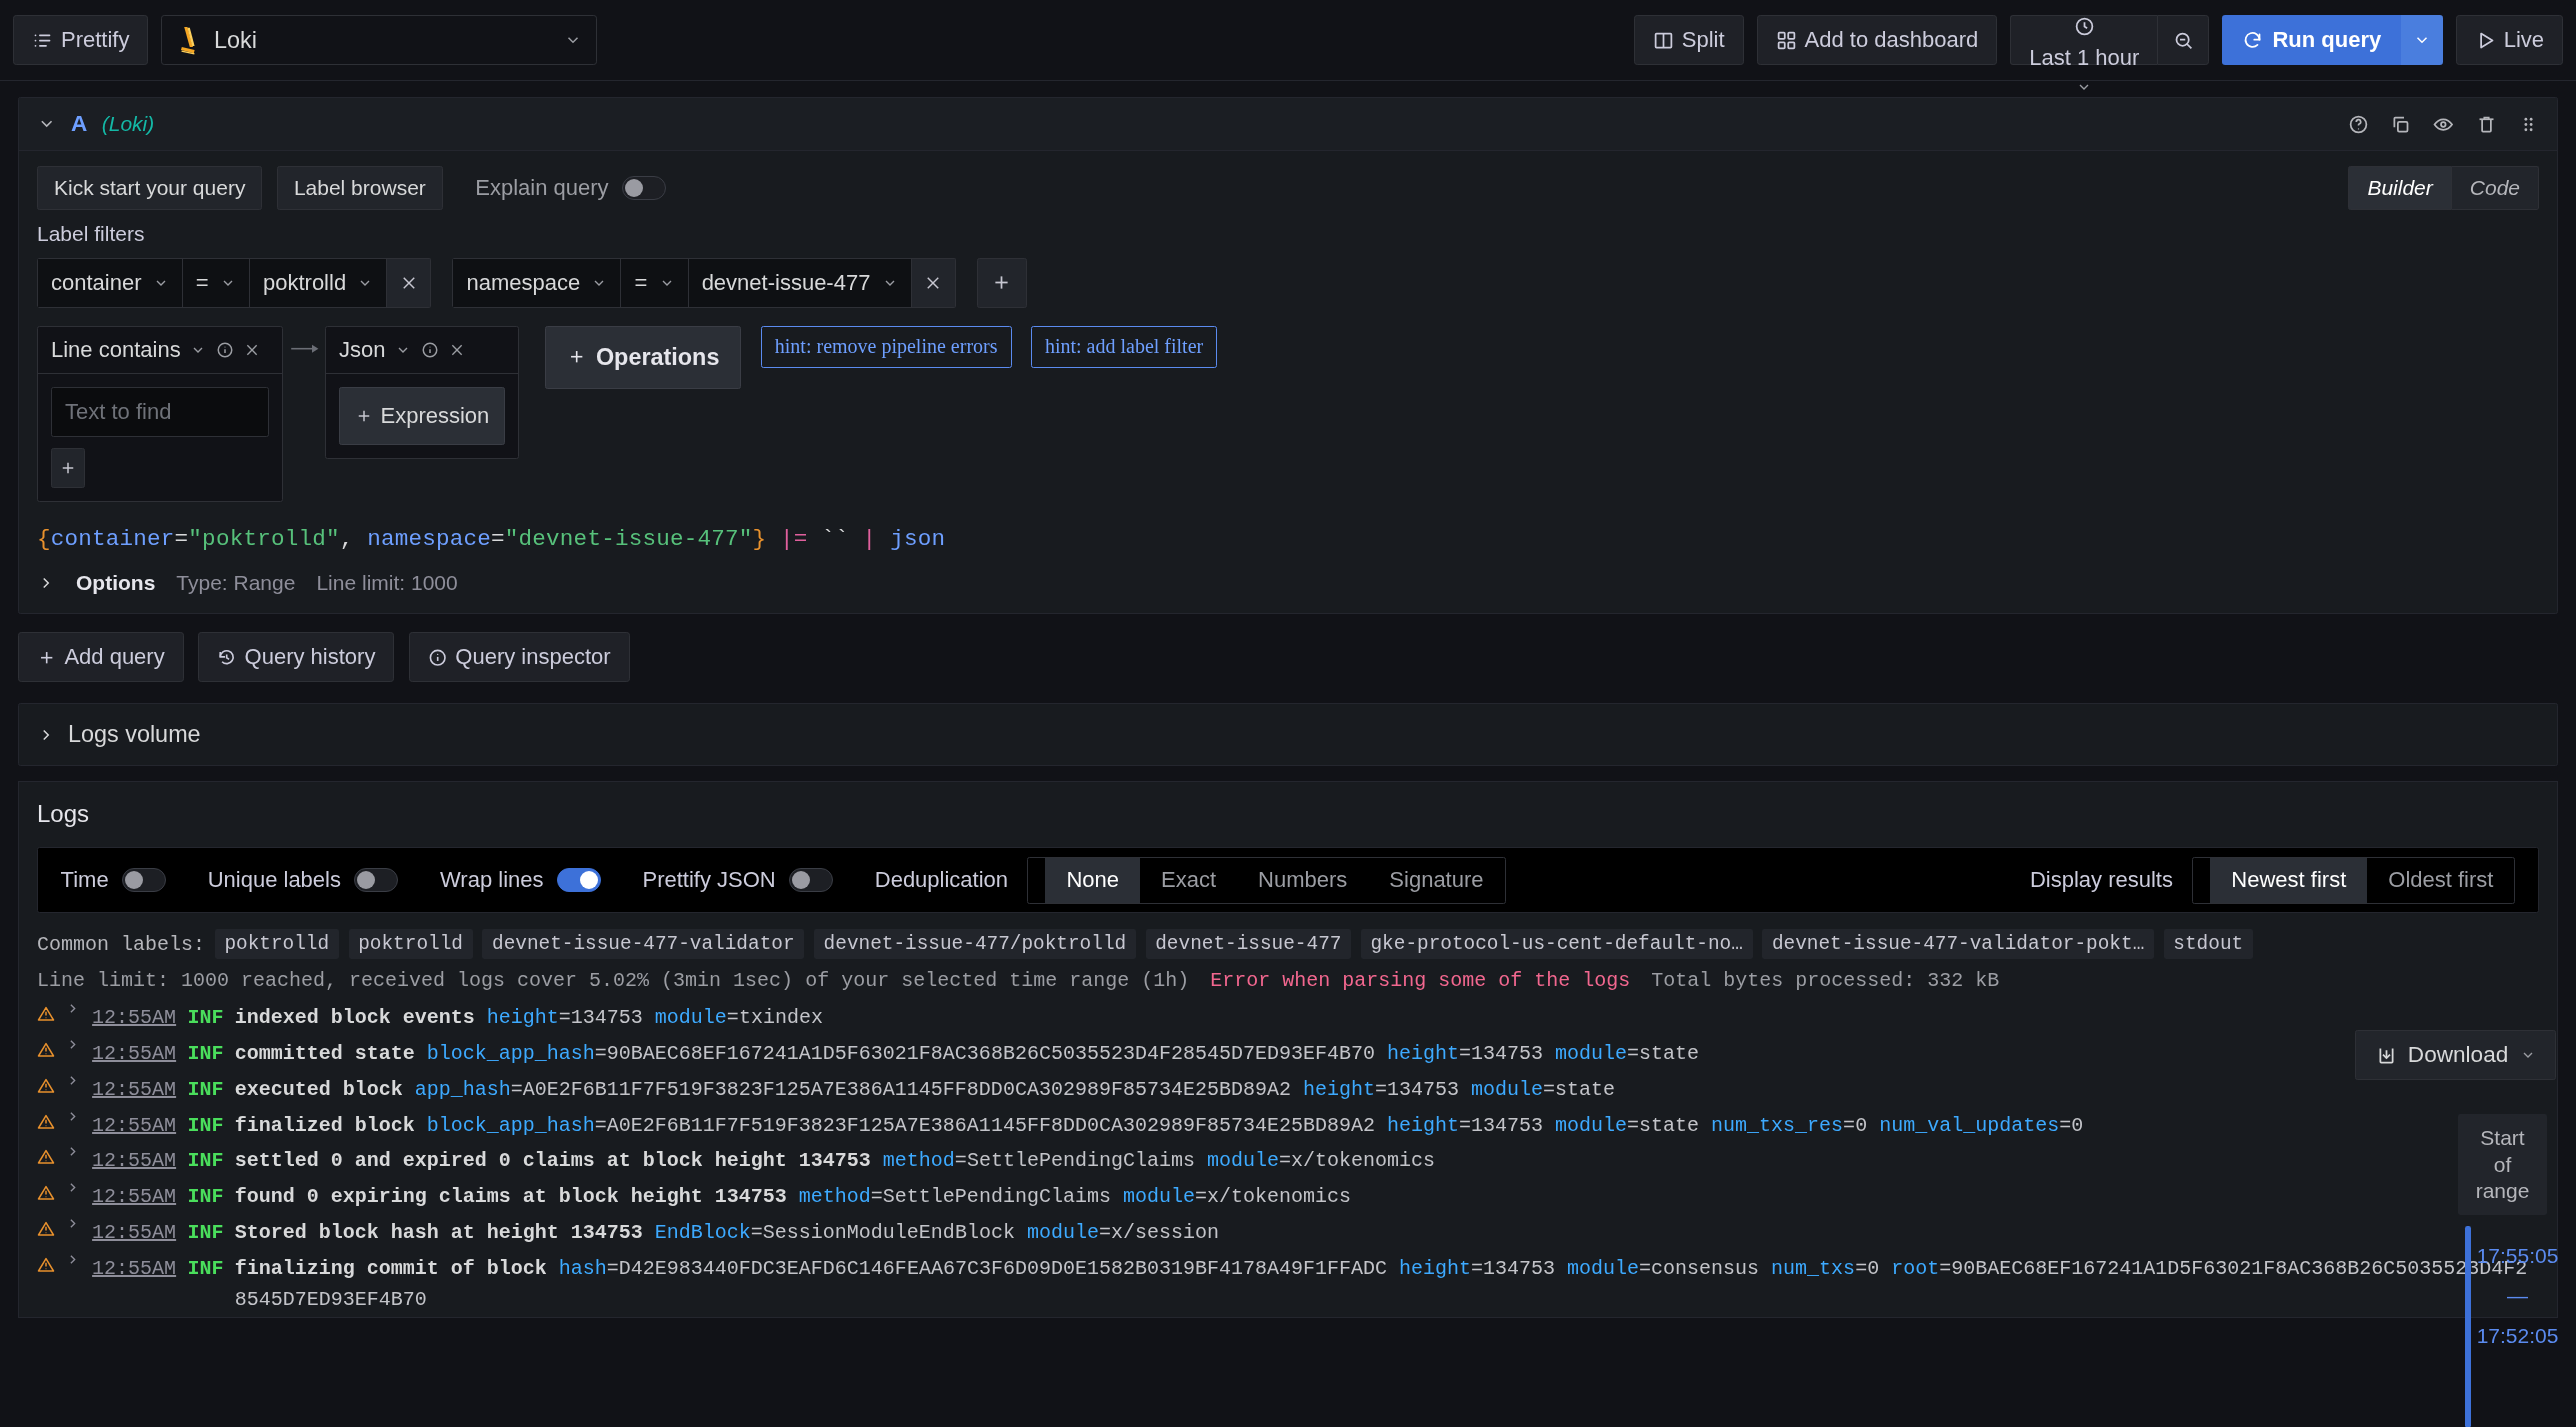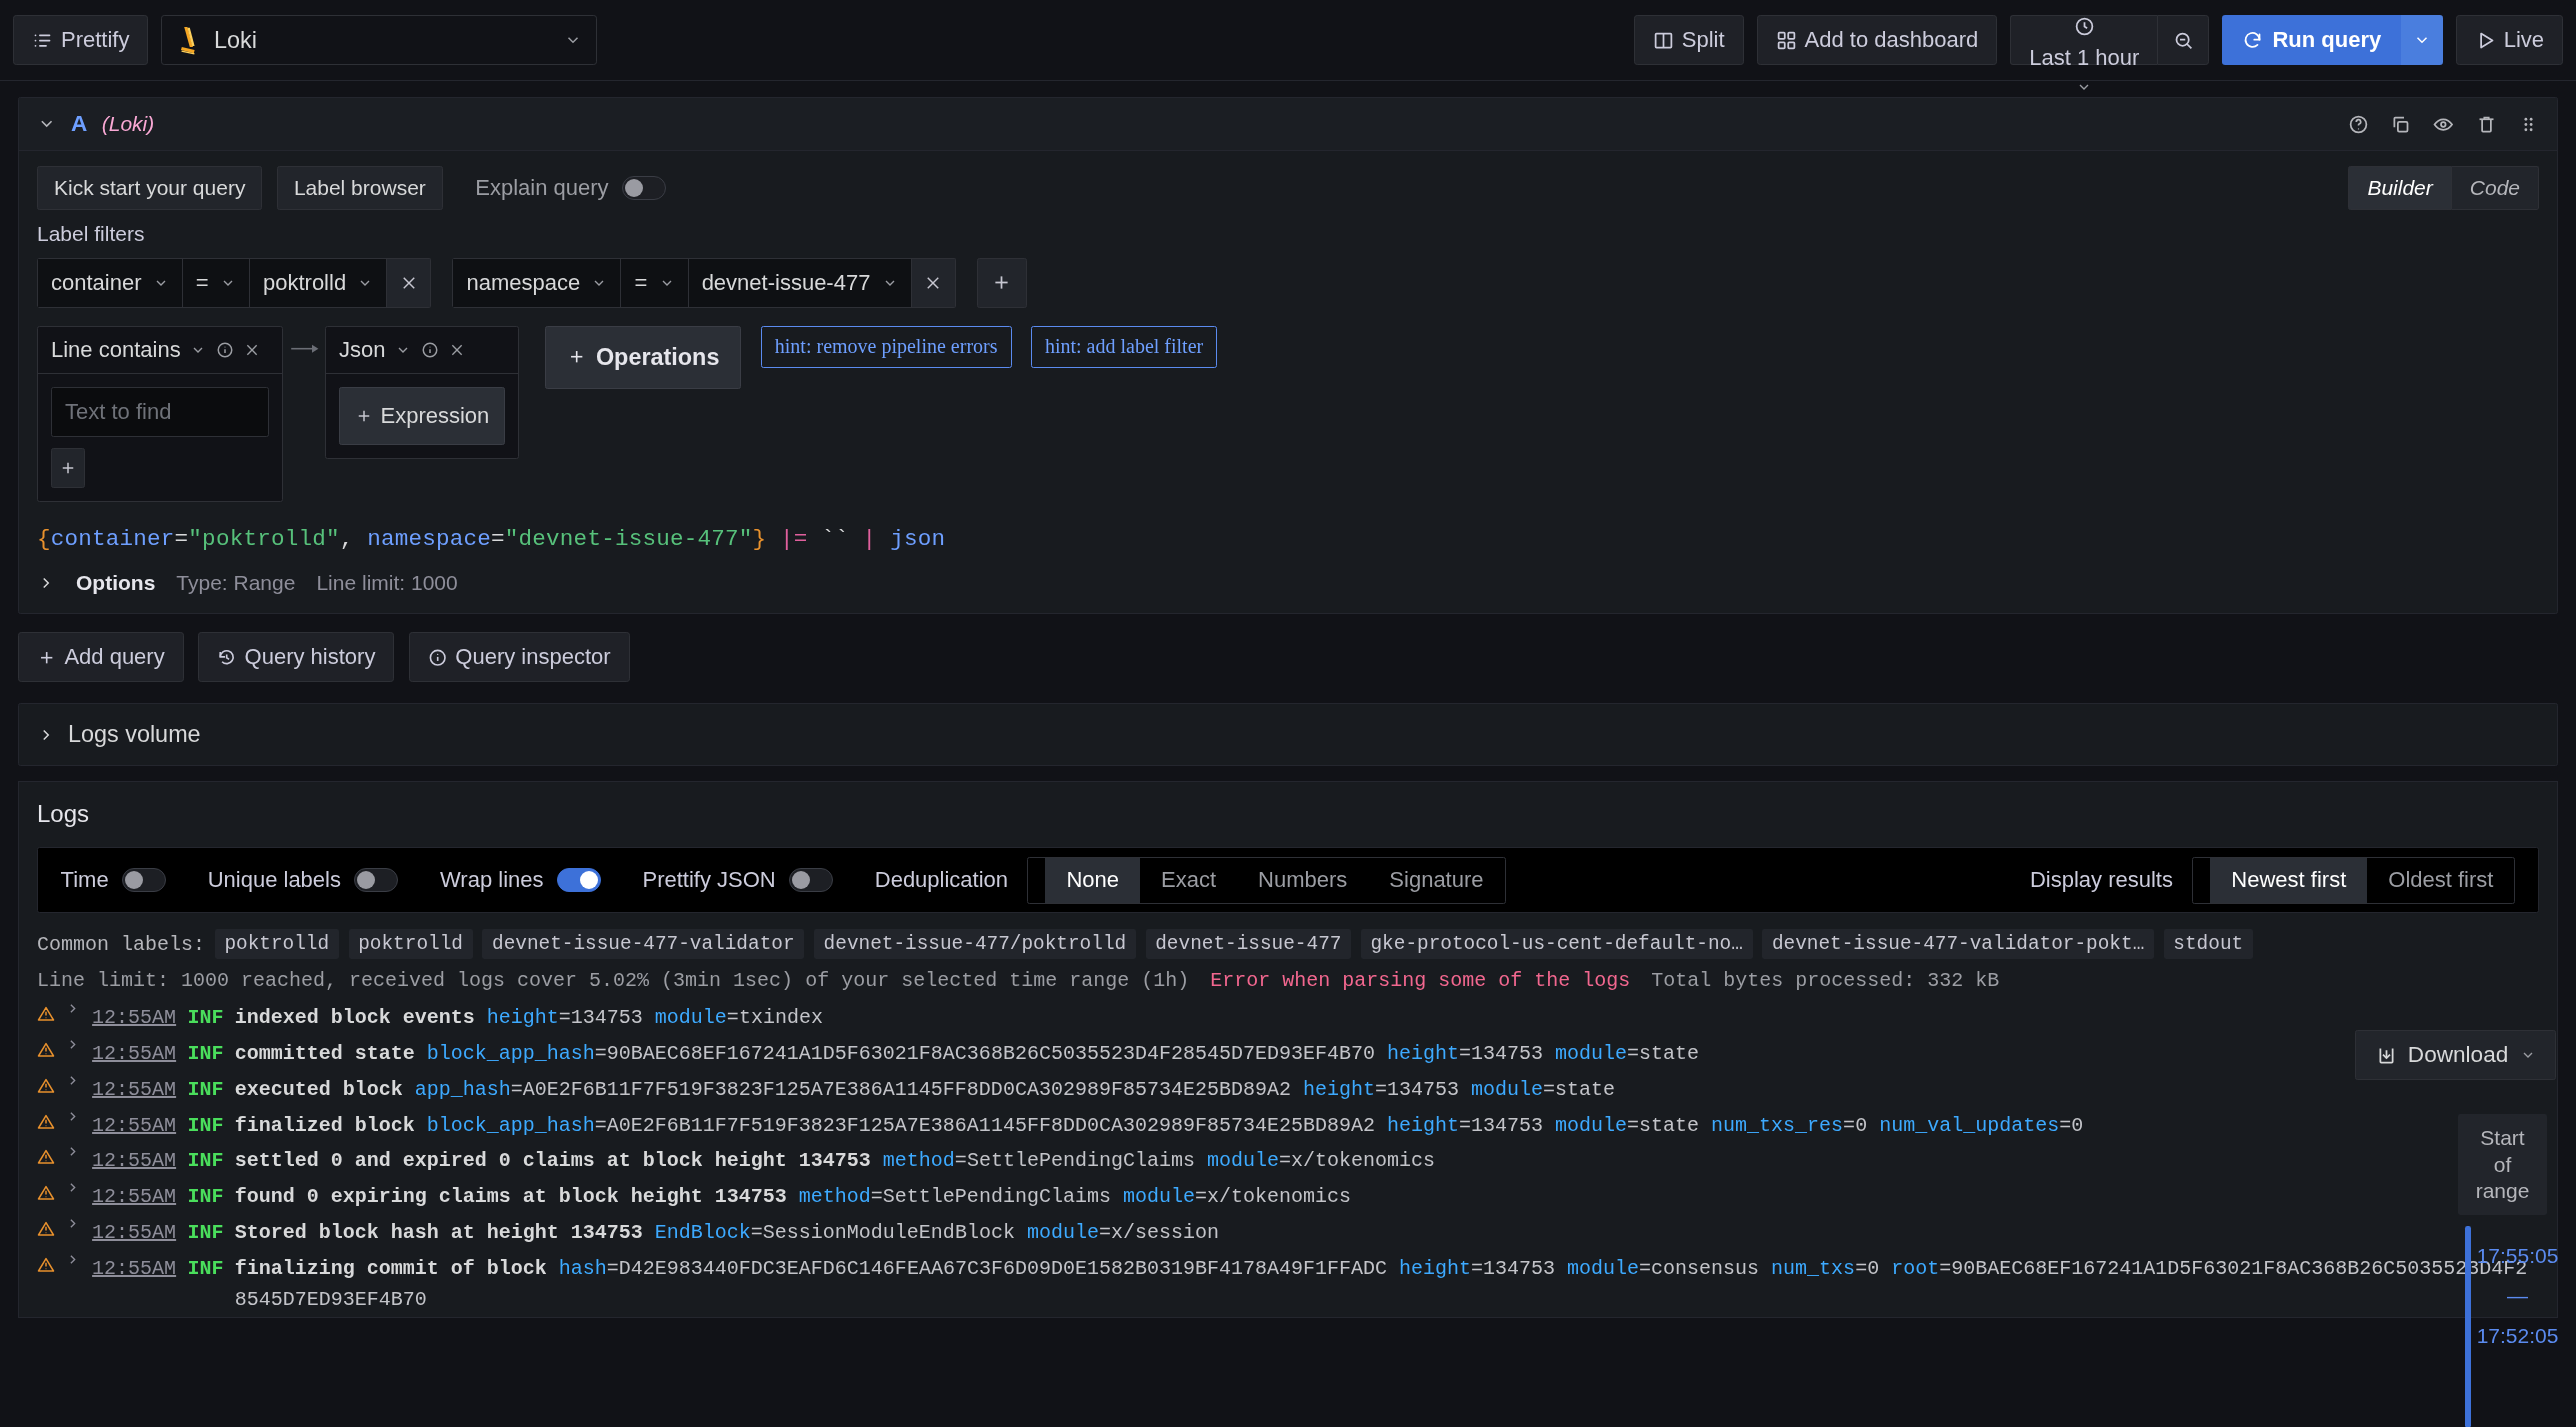--- a/index.html
+++ b/index.html
@@ -69,21 +69,21 @@
     border: 0.8px solid #24262e;
     border-radius: 2.4px;
   }
   .qhead {
     display: flex; align-items: center;
     height: 53px; padding: 0 18px; gap: 14.5px;
     border-bottom: 0.8px solid #24262e;
     background: #1b1e23;
   }
   .qhead .refid { color: #6e9fff; font-size: 22.6px; font-weight: 600; }
-  .qhead .dsname { color: #f9a8d4; font-size: 21px; font-style: italic; }
+  .qhead .dsname { color: #14b8a6; font-size: 21px; font-style: italic; }
   .qhead-icons { margin-left: auto; display: flex; gap: 21px; align-items: center; }
 
   .qtoolrow {
     display: flex; align-items: center; gap: 14.5px;
     padding: 14.5px 18px 8px 18px;
   }
   .sbtn {
     display: inline-flex; align-items: center; justify-content: center;
     height: 44px; padding: 0 16px;
     background: #22252b; border: 0.8px solid #2e3036;

